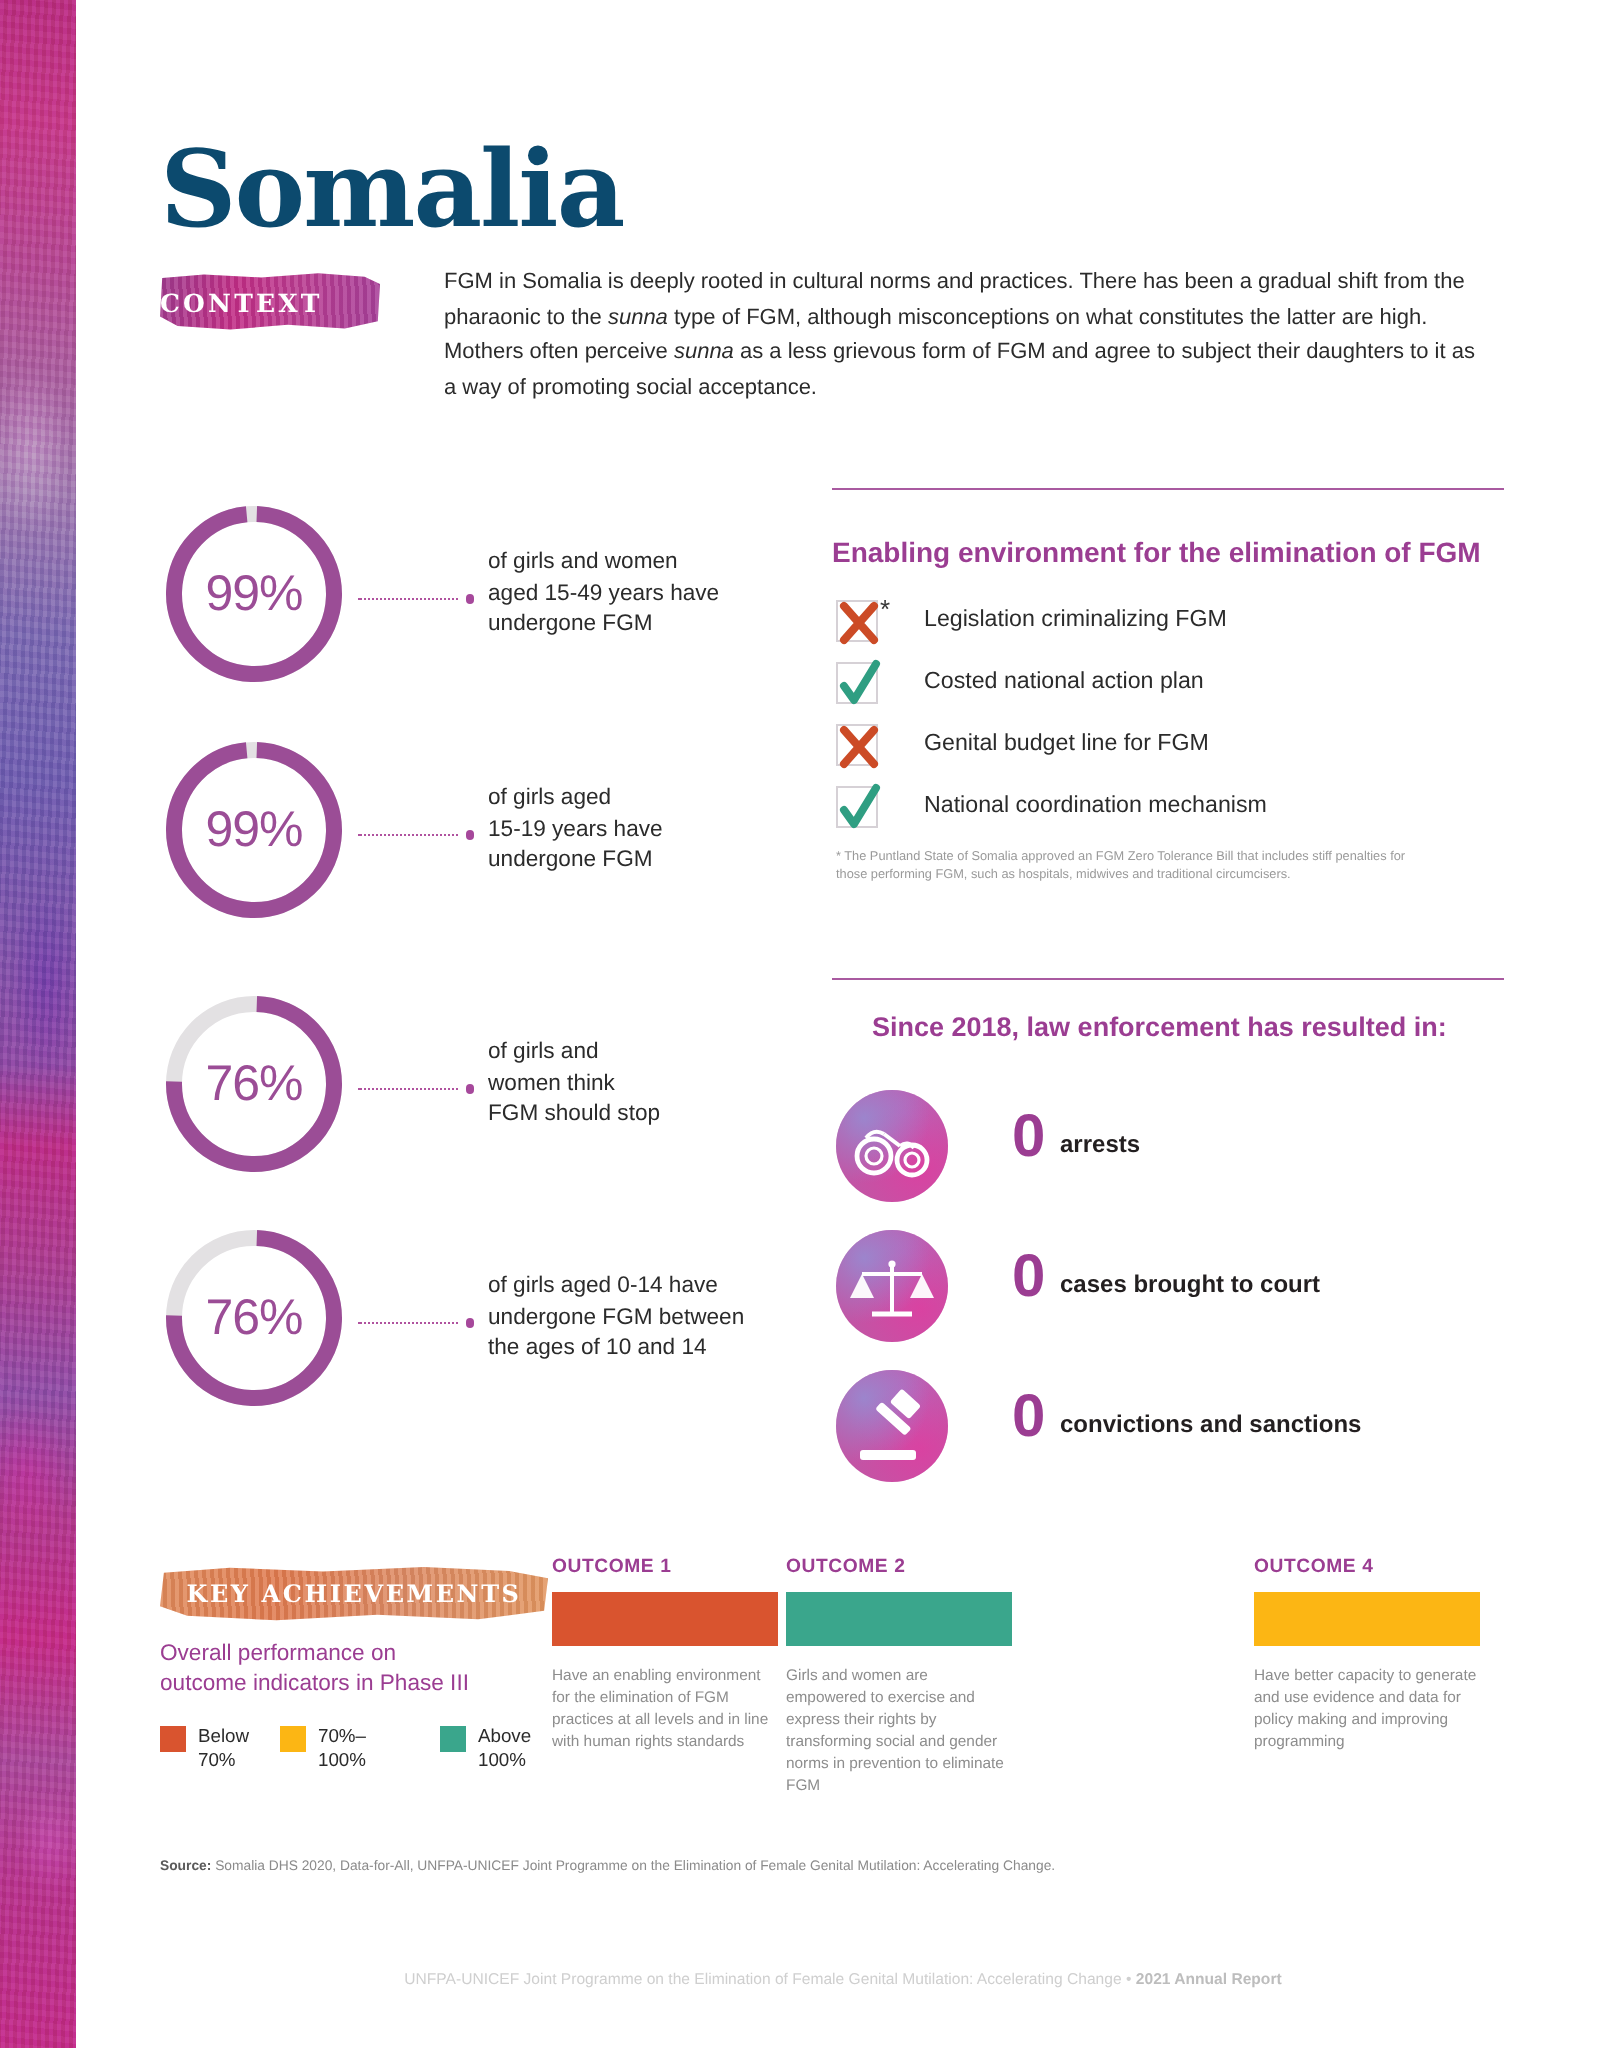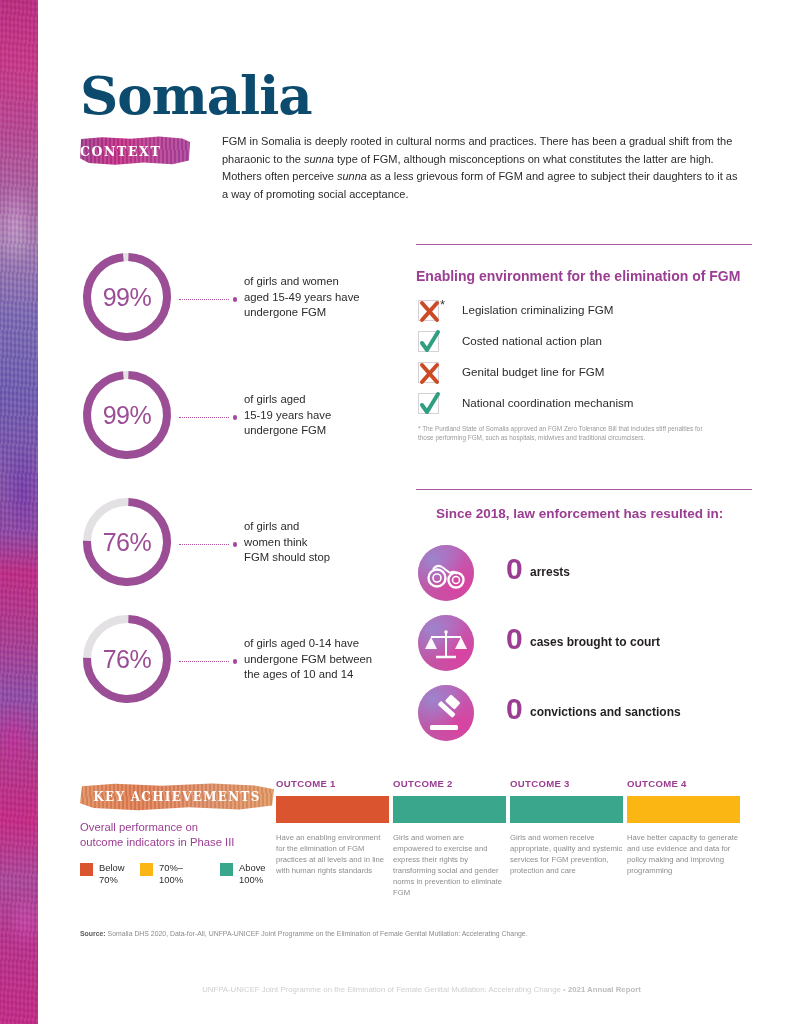--- a/index.html
+++ b/index.html
@@ -422,25 +422,20 @@
   <div class="outcome" style="left:238px">
     <div class="outcome-title">OUTCOME 1</div>
     <div class="outcome-bar" id="obar0" style="background: rgb(217, 84, 47);"></div>
     <div class="outcome-desc">Have an enabling environment for the elimination of FGM practices at all levels and in line with human rights standards</div>
   </div>
   <div class="outcome" style="left:355px">
     <div class="outcome-title">OUTCOME 2</div>
     <div class="outcome-bar" id="obar1" style="background: rgb(58, 166, 140);"></div>
     <div class="outcome-desc">Girls and women are empowered to exercise and express their rights by transforming social and gender norms in prevention to eliminate FGM</div>
   </div>
-  <div class="outcome" style="left:472px">
-    <div class="outcome-title">OUTCOME 3</div>
-    <div class="outcome-bar" id="obar2" style="background: rgb(58, 166, 140);"></div>
-    <div class="outcome-desc">Girls and women receive appropriate, quality and systemic services for FGM prevention, protection and care</div>
-  </div>
   <div class="outcome" style="left:589px">
     <div class="outcome-title">OUTCOME 4</div>
     <div class="outcome-bar" id="obar3" style="background: rgb(252, 182, 20);"></div>
     <div class="outcome-desc">Have better capacity to generate and use evidence and data for policy making and improving programming</div>
   </div>
 
   <div class="source">
     <b>Source:</b><span> Somalia DHS 2020, Data-for-All, UNFPA-UNICEF Joint Programme on the Elimination of Female Genital Mutilation: Accelerating Change.</span>
   </div>
 

